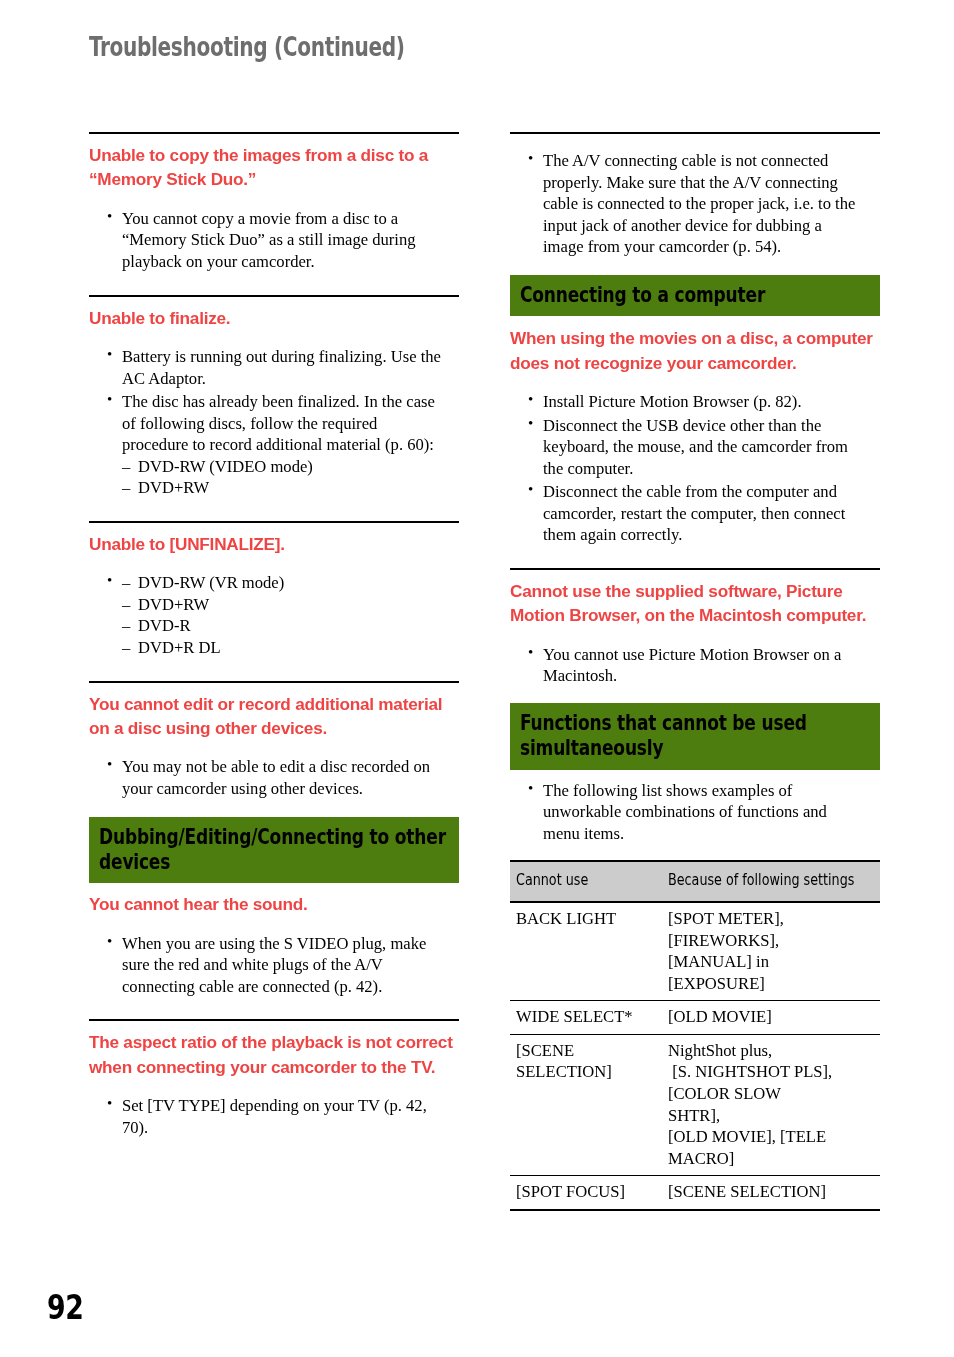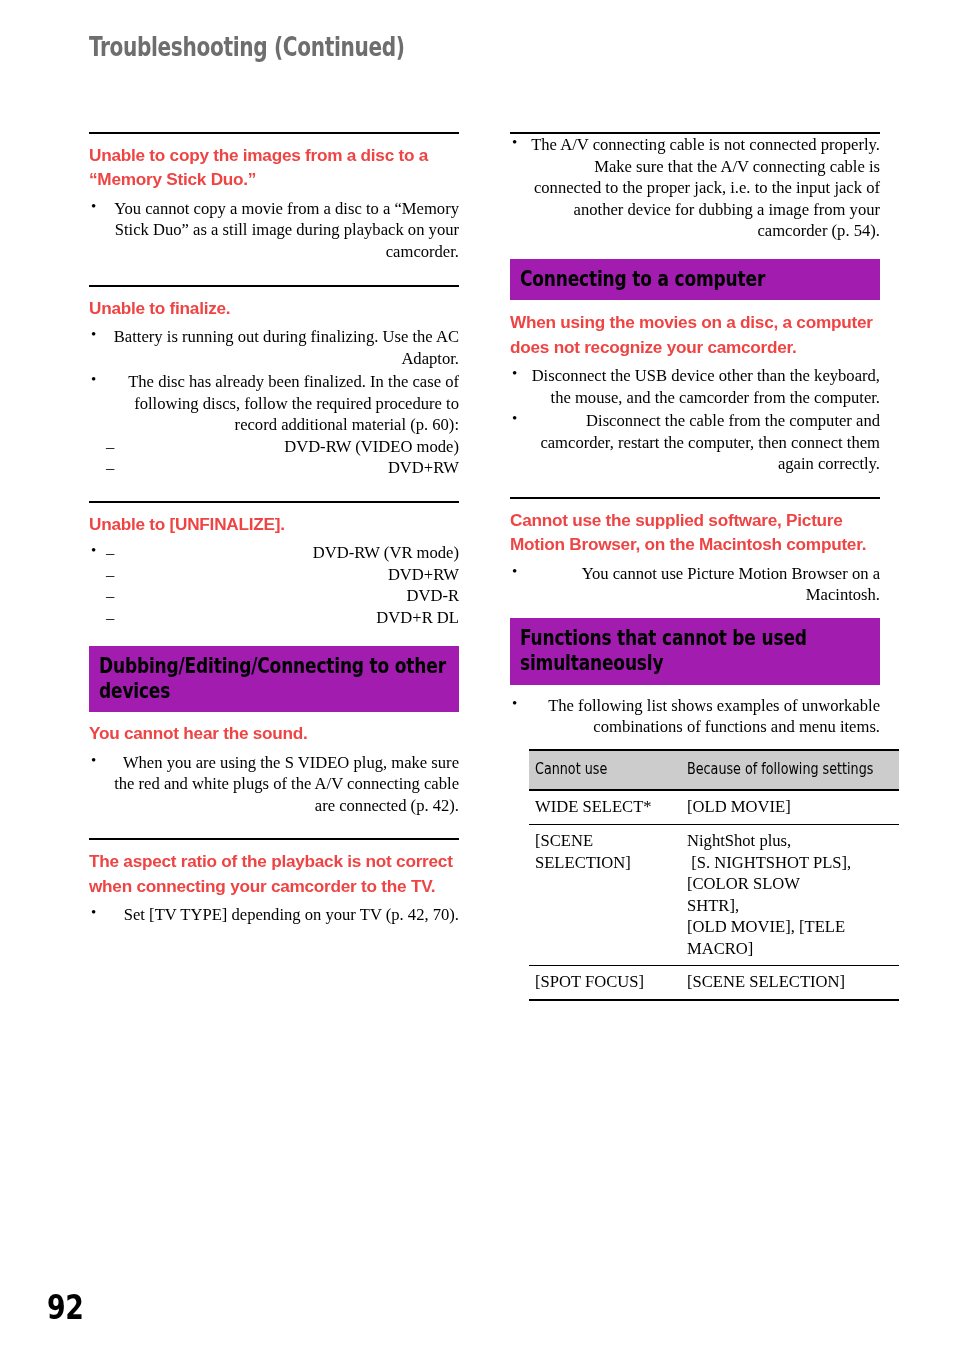--- a/index.html
+++ b/index.html
@@ -61,24 +61,23 @@
     font-family: "Liberation Sans", sans-serif;
     font-weight: bold;
     font-size: 17.2px;
     line-height: 1.42;
     letter-spacing: -0.25px;
     margin: 9px 0 6px 0;
     color: #ef4444;
   }
 
   .bullets {
-    margin: 0;
+    margin: 16px;
     padding: 0;
     list-style: none;
-    text-align: right;
   }
   .bullets > li {
     position: relative;
     padding-left: 17px;
     font-family: "Liberation Serif", serif;
     font-size: 16.6px;
     line-height: 1.30;
     margin-bottom: 2px;
   }
   .bullets > li::before {
@@ -100,21 +99,21 @@
   }
   .sublist > li::before {
     content: "\2013";
     position: absolute;
     left: 0;
     top: 0;
   }
 
   
   .section-banner {
-    background: #a21caf;
+    background: #4d7c0f;
     padding: 7px 10px 9px 10px;
     margin: 17px 0 6px 0;
   }
   .section-banner .banner-text {
     font-family: "DejaVu Sans Condensed", "Liberation Sans Narrow", "Liberation Sans", sans-serif;
     font-weight: bold;
     font-size: 21.5px;
     line-height: 1.18;
     letter-spacing: -0.2px;
     color: #000;
@@ -122,21 +121,20 @@
     transform-origin: left top;
     width: 113%;
   }
 
   
   .compat-table {
     border-collapse: collapse;
     width: 370px;
     margin-top: 11px;
     table-layout: fixed;
-    margin-left: 19px;
   }
   .compat-table th {
     background: #cccccc;
     text-align: left;
     vertical-align: top;
     font-family: "DejaVu Sans Condensed", "Liberation Sans Narrow", "Liberation Sans", sans-serif;
     font-weight: normal;
     font-size: 15.4px;
     line-height: 1.22;
     padding: 9px 6px 11px 6px;
@@ -221,20 +219,27 @@
           <ul class="sublist">
             <li>DVD-RW (VR mode)</li>
             <li>DVD+RW</li>
             <li>DVD-R</li>
             <li>DVD+R DL</li>
           </ul>
         </li>
       </ul>
     </div>
 
+    <div style="margin-top:22px">
+      <div class="rule"></div>
+      <div class="qheading">You cannot edit or record additional material on a disc using other devices.</div>
+      <ul class="bullets">
+        <li>You may not be able to edit a disc recorded on your camcorder using other devices.</li>
+      </ul>
+    </div>
 
     <div class="section-banner">
       <div class="banner-text">Dubbing/Editing/Connecting to other devices</div>
     </div>
 
     <div style="margin-top:8px">
       <div class="qheading">You cannot hear the sound.</div>
       <ul class="bullets">
         <li>When you are using the S VIDEO plug, make sure the red and white plugs of the A/V connecting cable are connected (p. 42).</li>
       </ul>
@@ -259,20 +264,21 @@
       </ul>
     </div>
 
     <div class="section-banner">
       <div class="banner-text">Connecting to a computer</div>
     </div>
 
     <div style="margin-top:10px">
       <div class="qheading">When using the movies on a disc, a computer does not recognize your camcorder.</div>
       <ul class="bullets">
+        <li>Install Picture Motion Browser (p. 82).</li>
         <li>Disconnect the USB device other than the keyboard, the mouse, and the camcorder from the computer.</li>
         <li>Disconnect the cable from the computer and camcorder, restart the computer, then connect them again correctly.</li>
       </ul>
     </div>
 
     <div style="margin-top:22px">
       <div class="rule"></div>
       <div class="qheading">Cannot use the supplied software, Picture Motion Browser, on the Macintosh computer.</div>
       <ul class="bullets">
         <li>You cannot use Picture Motion Browser on a Macintosh.</li>
@@ -296,20 +302,27 @@
         <tr>
           <th>
             <span class="thtxt">Cannot use</span>
           </th>
           <th>
             <span class="thtxt">Because of following settings</span>
           </th>
         </tr>
       </thead>
       <tbody>
+        <tr>
+          <td>BACK LIGHT</td>
+          <td class="nowrapline">[SPOT METER],
+[FIREWORKS],
+[MANUAL] in
+[EXPOSURE]</td>
+        </tr>
         <tr>
           <td>WIDE SELECT*</td>
           <td class="nowrapline">[OLD MOVIE]</td>
         </tr>
         <tr>
           <td>[SCENE SELECTION]</td>
           <td class="nowrapline">NightShot plus,
  [S. NIGHTSHOT PLS],
 [COLOR SLOW
 SHTR],

